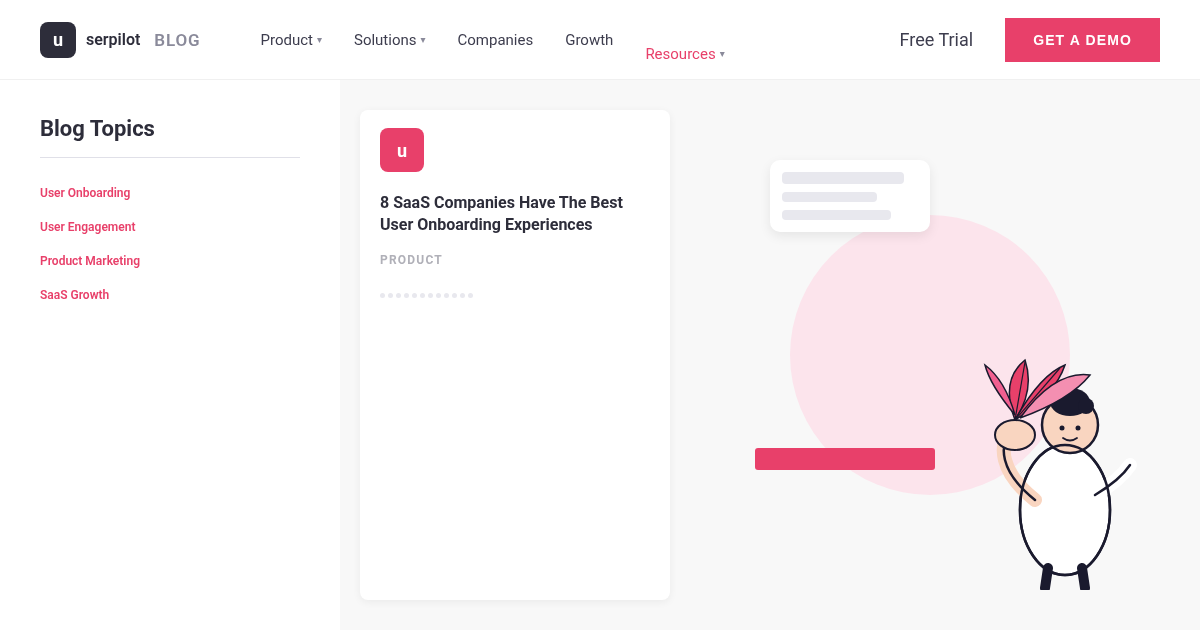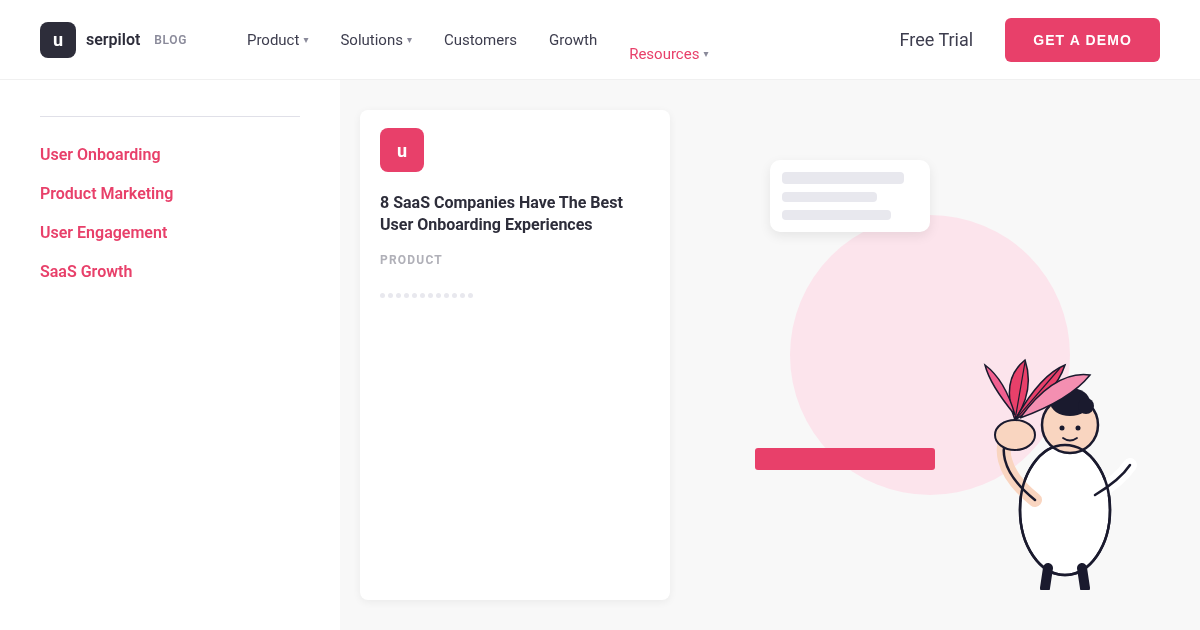--- a/index.html
+++ b/index.html
@@ -41,21 +41,21 @@
       font-size: 18px;
     }
 
     .logo-text {
       font-size: 16px;
       font-weight: 600;
       color: #2d2d3a;
     }
 
     .blog-label {
-      font-size: 12px;
+      font-size: 17px;
       font-weight: 600;
       color: #8a8a9a;
       letter-spacing: 0.05em;
       margin-left: 4px;
     }
 
     .nav {
       display: flex;
       align-items: center;
       gap: 32px;
@@ -92,21 +92,21 @@
 
     .get-demo-btn {
       background: #e8406a;
       color: #fff;
       border: none;
       padding: 14px 28px;
       font-size: 14px;
       font-weight: 700;
       letter-spacing: 0.08em;
       cursor: pointer;
-      border-radius: 6px;
+      border-radius: 0;
       margin-left: 32px;
       text-transform: uppercase;
     }
 
     
     .main {
       display: flex;
       height: calc(630px - 80px);
       background: #f8f8f8;
     }
@@ -132,21 +132,21 @@
       margin-bottom: 28px;
     }
 
     .topic-list {
       display: flex;
       flex-direction: column;
       gap: 20px;
     }
 
     .topic-item {
-      font-size: 16px;
+      font-size: 12px;
       font-weight: 600;
       color: #e8406a;
       cursor: pointer;
       text-decoration: none;
     }
 
     
     .content {
       flex: 1;
       padding: 30px 30px 30px 20px;
@@ -292,46 +292,47 @@
   <nav class="nav">
     <a class="nav-item">
       <span>Product</span>
       <span class="chevron">▾</span>
     </a>
     <a class="nav-item">
       <span>Solutions</span>
       <span class="chevron">▾</span>
     </a>
     <a class="nav-item">
-      <span>Customers</span>
+      <span>Companies</span>
     </a>
     <a class="nav-item">
       <span>Growth</span>
     </a>
     <a class="nav-item pink">
       <span>Resources</span>
       <span class="chevron">▾</span>
     </a>
     <div class="nav-spacer"></div>
     <a class="nav-item free-trial">
       <span>Free Trial</span>
     </a>
   </nav>
 
   <button class="get-demo-btn">GET A DEMO</button>
 </header>
 
 <main class="main">
 
   <aside class="sidebar">
+    <h2 class="blog-topics-title">Blog Topics</h2>
     <hr class="sidebar-divider">
     <nav class="topic-list">
       <a class="topic-item">User Onboarding</a>
+      <a class="topic-item">User Engagement</a>
       <a class="topic-item">Product Marketing</a>
-      <a class="topic-item">User Engagement</a>
       <a class="topic-item">SaaS Growth</a>
     </nav>
   </aside>
 
   <div class="content">
 
     <div class="featured-card">
       <div class="card-logo-bar">
         <div class="card-logo">
           <span>u</span>

